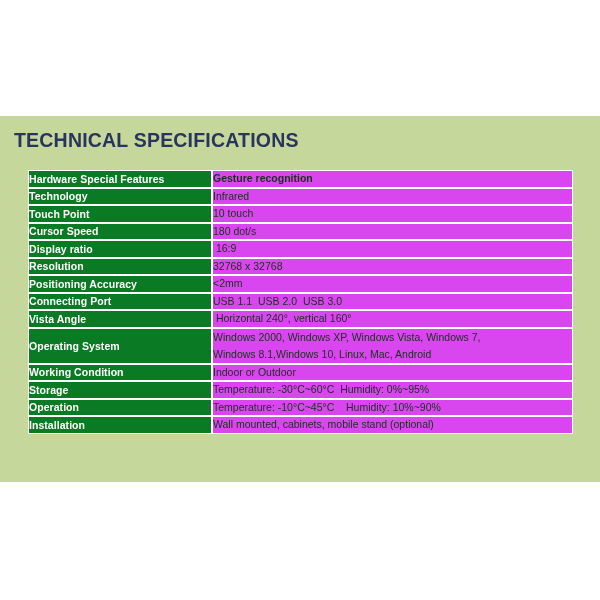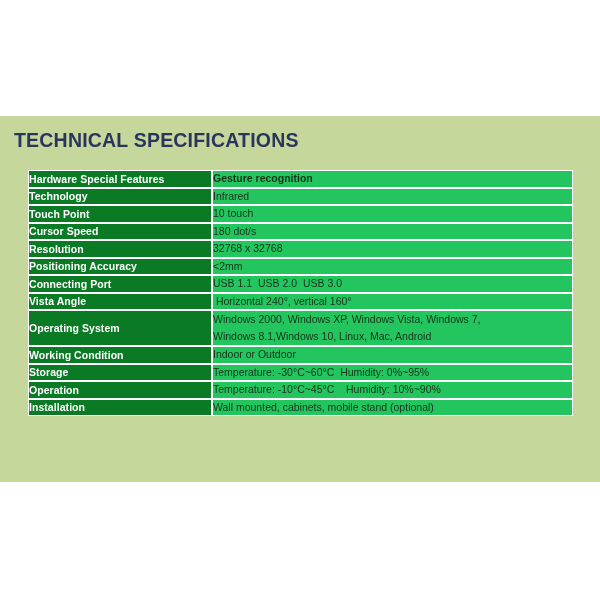--- a/index.html
+++ b/index.html
@@ -72,21 +72,21 @@
     color: #ffffff;
     font-family: "Liberation Sans", sans-serif;
     font-size: 10.5px;
     font-weight: bold;
     padding: 2px 0 3px 7px;
     letter-spacing: 0.05px;
     white-space: nowrap;
   }
 
   td.spec-value {
-    background: #22c55e;
+    background: #d946ef;
     color: #18331a;
     font-family: "Liberation Sans", sans-serif;
     font-size: 10.5px;
     font-weight: normal;
     padding: 2px 0 3px 7px;
     line-height: 15.5px;
     white-space: pre-wrap;
   }
 
   td.spec-value.two-line {
@@ -119,20 +119,24 @@
           </tr>
           <tr>
             <td class="spec-label">Touch Point</td>
             <td class="spec-value">10 touch</td>
           </tr>
           <tr>
             <td class="spec-label">Cursor Speed</td>
             <td class="spec-value">180 dot/s</td>
           </tr>
           <tr>
+            <td class="spec-label">Display ratio</td>
+            <td class="spec-value"> 16:9</td>
+          </tr>
+          <tr>
             <td class="spec-label">Resolution</td>
             <td class="spec-value">32768 x 32768</td>
           </tr>
           <tr>
             <td class="spec-label">Positioning Accuracy</td>
             <td class="spec-value">&lt;2mm</td>
           </tr>
           <tr>
             <td class="spec-label">Connecting Port</td>
             <td class="spec-value">USB 1.1  USB 2.0  USB 3.0</td>

